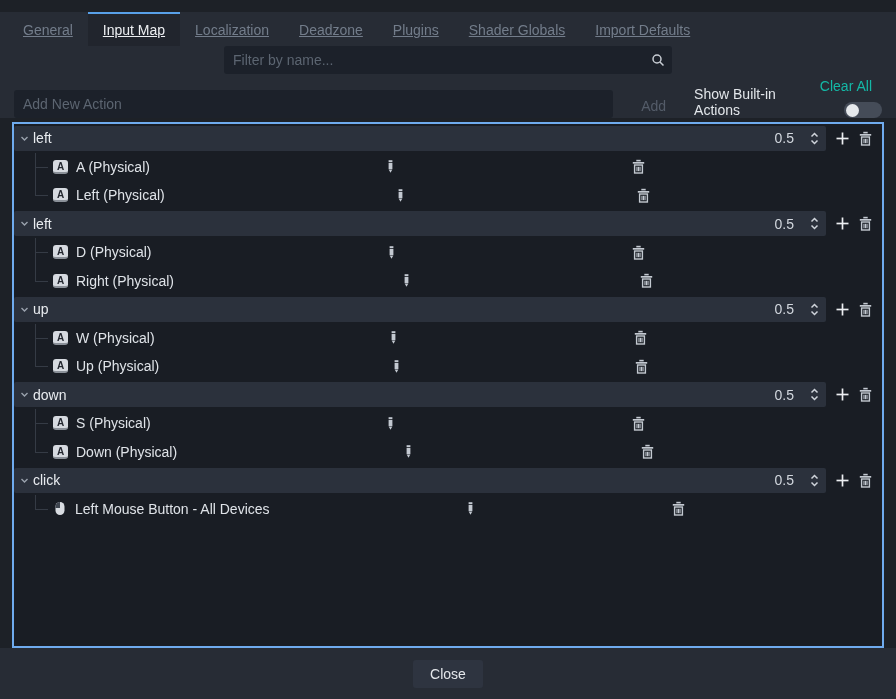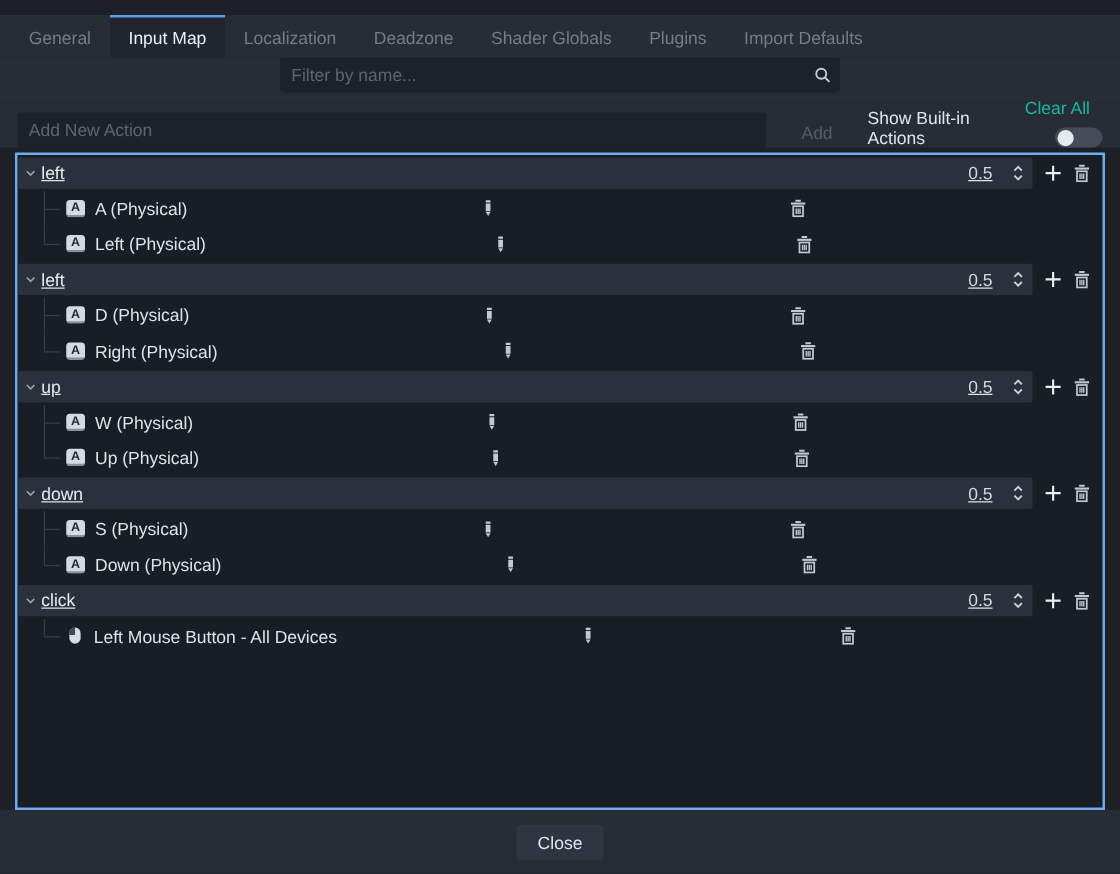--- a/index.html
+++ b/index.html
@@ -10,21 +10,21 @@
     font-size:14px;
     color:#dfe3e8;
     position:relative;
   }
   .top-strip { height:12px; background:#1d2127; }
 
   
   .tabbar { height:34px; background:#272c35; display:flex; align-items:stretch; padding-left:8px; }
   .tab {
     display:flex; align-items:center; padding:0 15px;
-    color:#737d8b; cursor:default; border-top:2px solid transparent;
+    color:#737d8b; cursor:default; border-top:2px solid transparent;text-decoration:underline;
   }
   .tab.active {
     background:#21252d; color:#edeff2; border-top:2px solid #58a0e8;
   }
 
   
   .filters { height:36px; background:#272c35; display:flex; align-items:center; padding:0 14px;flex-direction:column; }
   .text-input {
     background:#1c212a; border:none; outline:none; border-radius:3px;
     height:28px; color:#d8dce2; padding:0 30px 0 9px; font-family:inherit; font-size:14px;
@@ -66,21 +66,21 @@
     margin:4px 12px 0 12px; height:526px; background:#191d24;
     border:2px solid #6fabee; overflow:hidden;
   }
   .thead { height:26px; background:#0f1216; display:flex; align-items:center; color:#ccd2da; }
   .th-action { width:741px; text-align:center; }
   .th-dz { width:70px; text-align:center; }
 
   .row { height:28.5px; display:flex; align-items:center; }
   .band {
     width:812px; height:25px; background:#2b313c; border-radius:2px;
-    display:flex; align-items:center; padding-left:5px;text-decoration:underline;
+    display:flex; align-items:center; padding-left:5px;
   }
   .band .chev { display:flex; margin-right:3px; }
   .band .label { color:#e9ecf0; }
   .dz-value { margin-left:auto; color:#d2d7de; }
   .spin { margin:0 5px 0 14px; display:flex; }
   .row-actions { flex:1; display:flex; align-items:center; justify-content:space-evenly; }
 
   .event-row .guide { position:relative; width:18px; height:100%; margin-left:21px; flex:none; }
   .event-row .guide::before {
     content:''; position:absolute; left:0; top:0; bottom:0; width:1px; background:#353b45;
@@ -108,22 +108,22 @@
 </head>
 <body>
 
 <div class="top-strip"></div>
 
 <div class="tabbar">
     <div class="tab">General</div>
     <div class="tab active">Input Map</div>
     <div class="tab">Localization</div>
     <div class="tab">Deadzone</div>
+    <div class="tab">Plugins</div>
     <div class="tab">Shader Globals</div>
-    <div class="tab">Plugins</div>
     <div class="tab">Import Defaults</div>
   </div>
 
 <div class="filters">
   <div class="input-wrap" id="filter-name-wrap">
     <input class="text-input" type="text" placeholder="Filter by name..." style="">
     <span class="trail-icon">
       <svg width="14" height="14" viewBox="0 0 14 14">
         <circle cx="6" cy="6" r="4" fill="none" stroke="#c8cdd4" stroke-width="1.5"></circle>
         <line x1="9" y1="9" x2="12.5" y2="12.5" stroke="#c8cdd4" stroke-width="1.5"></line>

